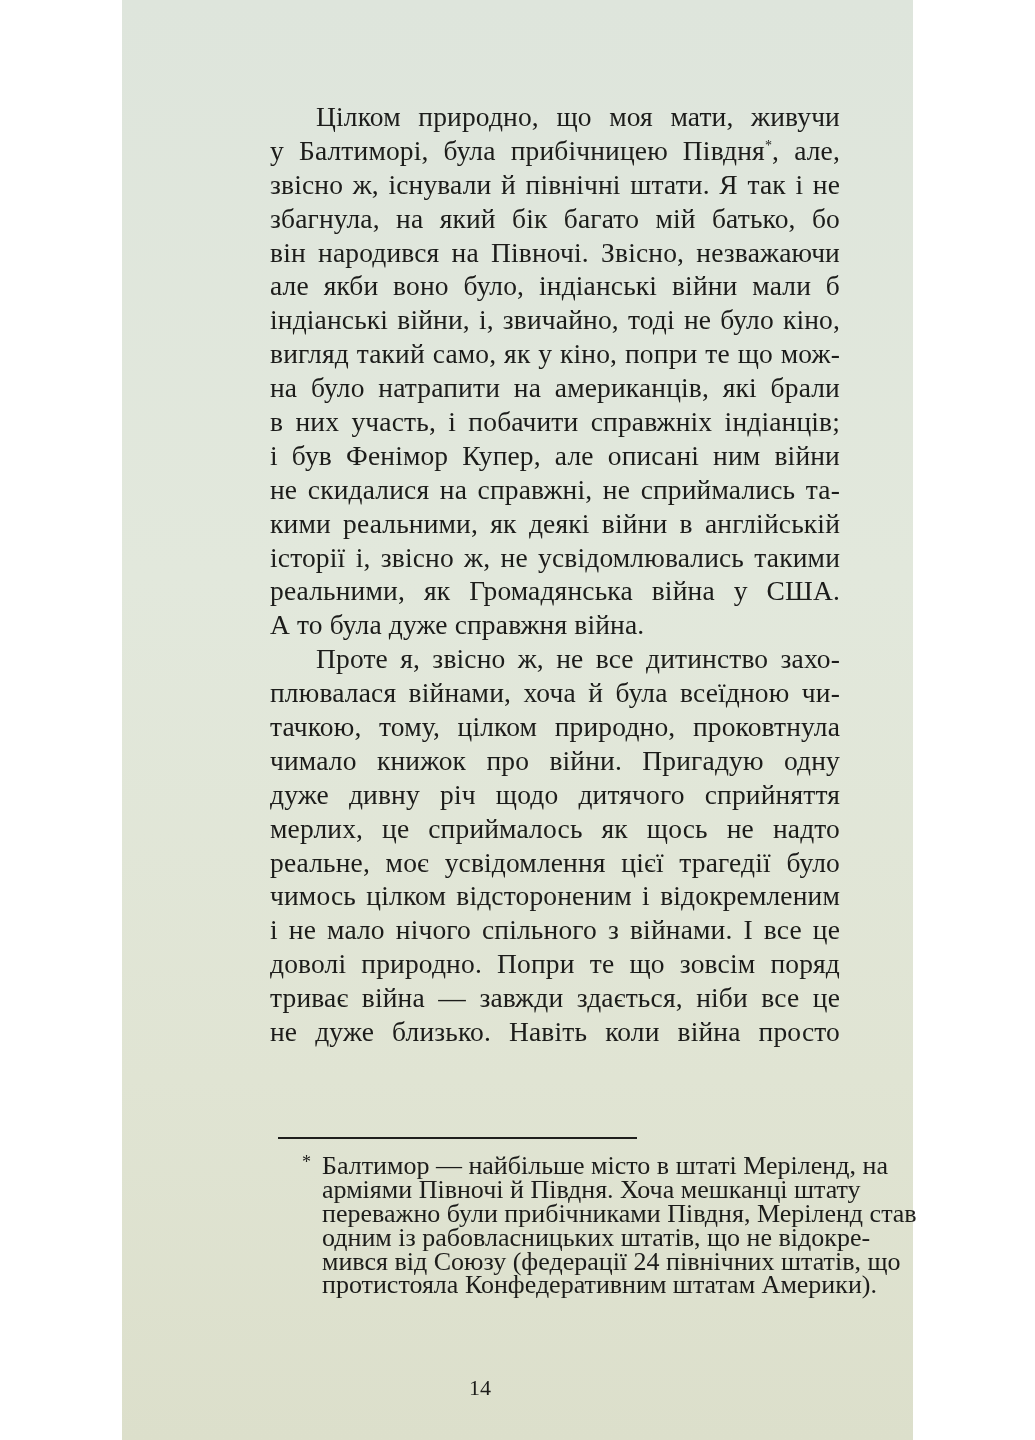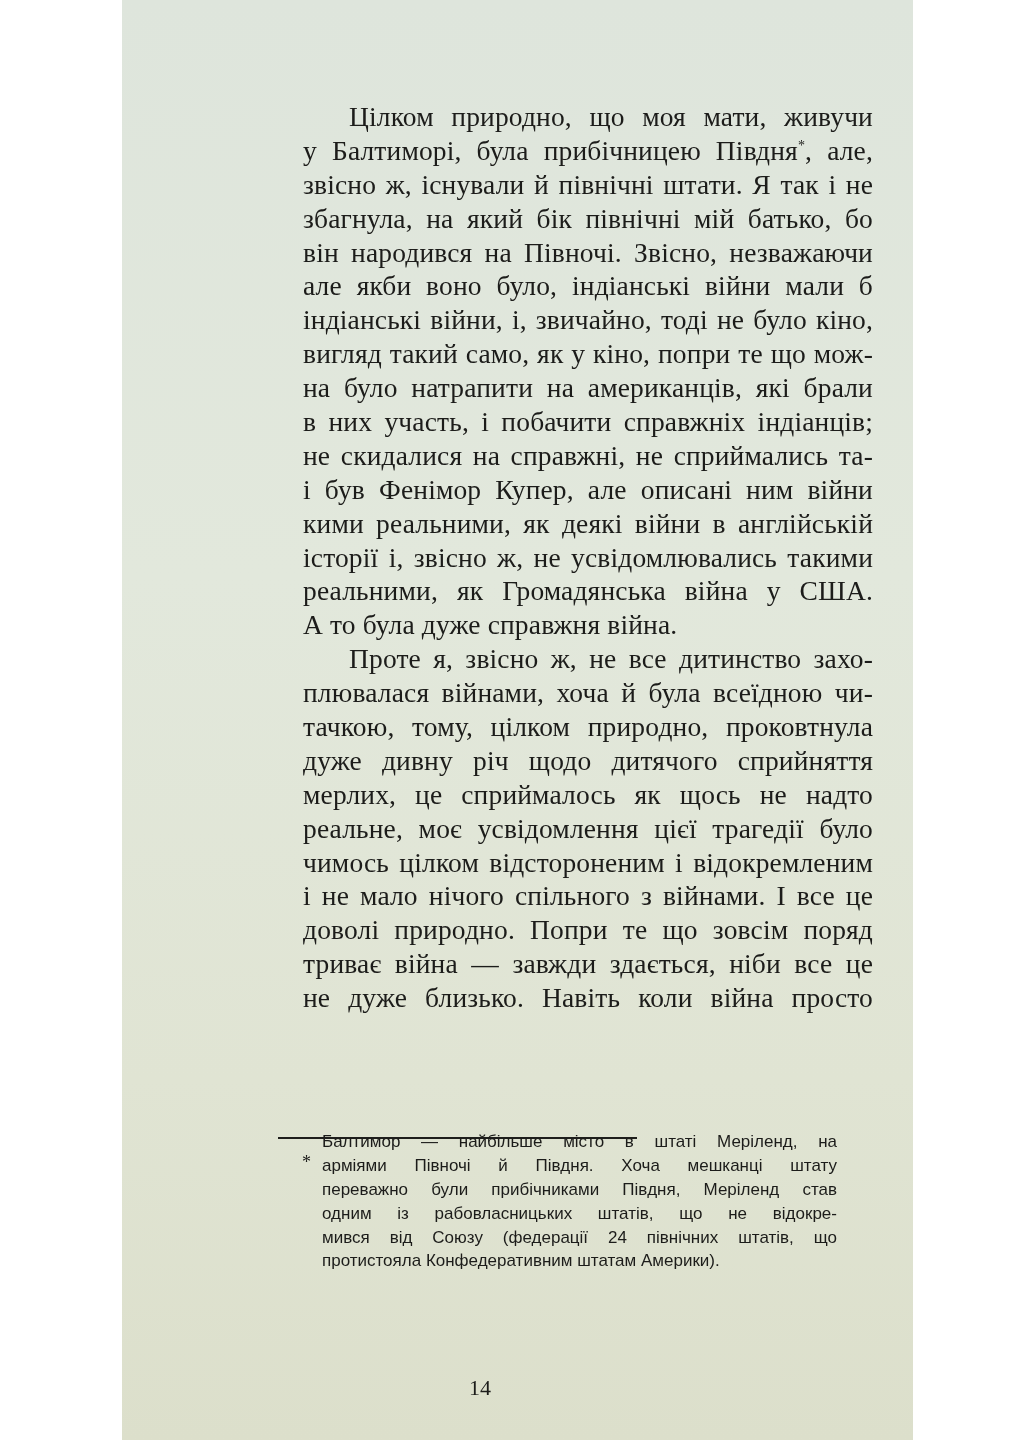--- a/index.html
+++ b/index.html
@@ -24,21 +24,20 @@
     .body-text {
       position: absolute;
       left: 148px;
       top: 100px;
       width: 570px;
       font-family: "Liberation Serif", "DejaVu Serif", serif;
       font-size: 27.5px;
       line-height: 33.9px;
       color: #1c1c1a;
       letter-spacing: 0.15px;
-      margin-left: 33px;
     }
     .line {
       display: block;
       white-space: nowrap;
       text-align: justify;
       text-align-last: justify;
       height: 33.9px;
     }
     .line.last {
       text-align-last: left;
@@ -50,24 +49,24 @@
       position: absolute;
       left: 156px;
       top: 1137px;
       width: 359px;
       height: 2px;
       background: #1e1e1c;
     }
     .footnote {
       position: absolute;
       left: 200px;
-      top: 1130px;
+      top: 1154px;
       width: 515px;
-      font-family: Liberation Sans, sans-serif;
-      font-size: 17px;
+      font-family: Liberation Serif, serif;
+      font-size: 26px;
       line-height: 23.9px;
       color: #1c1c1a;
     }
     .footnote .line {
       height: 23.9px;
     }
     .fn-marker {
       position: absolute;
       left: 180px;
       top: 1152px;
@@ -95,39 +94,40 @@
 <body>
 
 <div class="page">
 
   <div class="body-text">
 
     <div>
       <span class="line indent">Цілком природно, що моя мати, живучи</span>
       <span class="line"><span>у Балтиморі, була прибічницею Півдня</span><span class="sup">*</span><span>, але,</span></span>
       <span class="line">звісно ж, існували й північні штати. Я так і не</span>
-      <span class="line">збагнула, на який бік північні мій батько, бо</span>
+      <span class="line">збагнула, на який бік багато мій батько, бо</span>
       <span class="line">він народився на Півночі. Звісно, незважаючи</span>
       <span class="line">але якби воно було, індіанські війни мали б</span>
       <span class="line">індіанські війни, і, звичайно, тоді не було кіно,</span>
       <span class="line">вигляд такий само, як у кіно, попри те що мож-</span>
       <span class="line">на було натрапити на американців, які брали</span>
       <span class="line">в них участь, і побачити справжніх індіанців;</span>
+      <span class="line">і був Фенімор Купер, але описані ним війни</span>
       <span class="line">не скидалися на справжні, не сприймались та-</span>
-      <span class="line">і був Фенімор Купер, але описані ним війни</span>
       <span class="line">кими реальними, як деякі війни в англійській</span>
       <span class="line">історії і, звісно ж, не усвідомлювались такими</span>
       <span class="line">реальними, як Громадянська війна у США.</span>
       <span class="line last">А то була дуже справжня війна.</span>
     </div>
 
     <div>
       <span class="line indent">Проте я, звісно ж, не все дитинство захо-</span>
       <span class="line">плювалася війнами, хоча й була всеїдною чи-</span>
       <span class="line">тачкою, тому, цілком природно, проковтнула</span>
+      <span class="line">чимало книжок про війни. Пригадую одну</span>
       <span class="line">дуже дивну річ щодо дитячого сприйняття</span>
       <span class="line">мерлих, це сприймалось як щось не надто</span>
       <span class="line">реальне, моє усвідомлення цієї трагедії було</span>
       <span class="line">чимось цілком відстороненим і відокремленим</span>
       <span class="line">і не мало нічого спільного з війнами. І все це</span>
       <span class="line">доволі природно. Попри те що зовсім поряд</span>
       <span class="line">триває війна — завжди здається, ніби все це</span>
       <span class="line">не дуже близько. Навіть коли війна просто</span>
     </div>
   </div>

